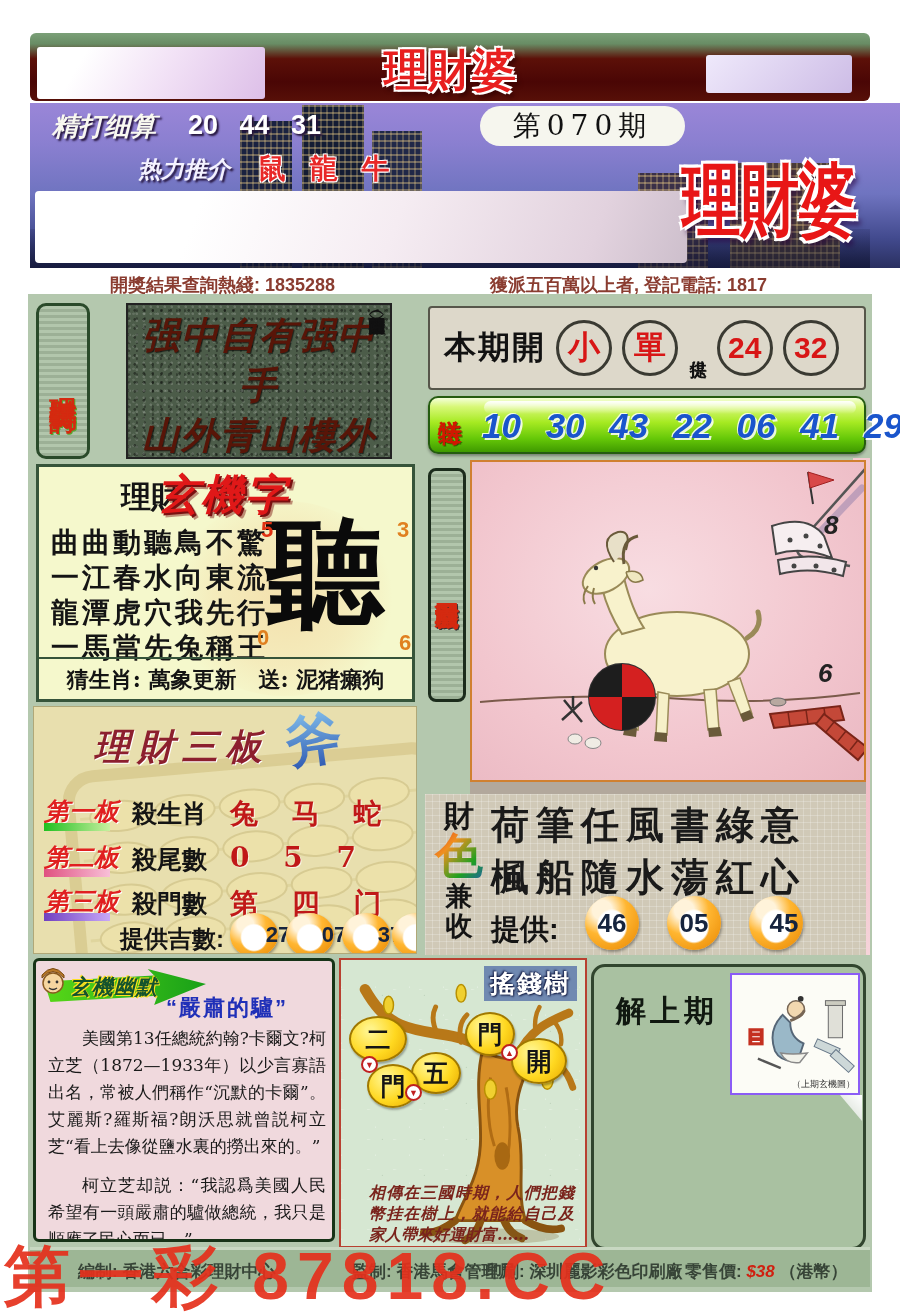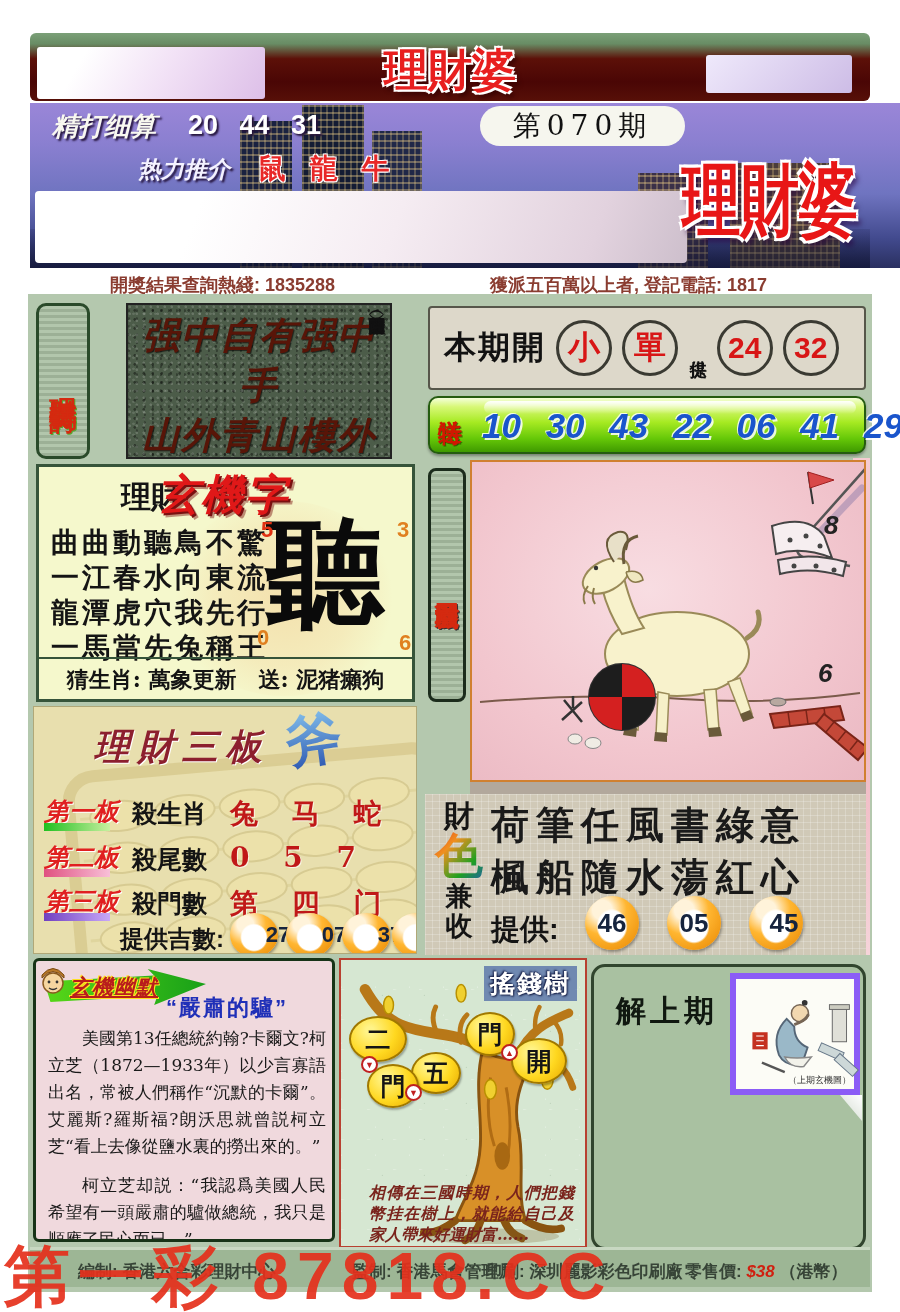--- a/index.html
+++ b/index.html
@@ -158,22 +158,22 @@
   .board-val { font-size:28px; font-weight:bold; color:#c01818; word-spacing:24px; white-space:nowrap;
     text-shadow:1px 1px 0 rgba(255,255,255,.65); font-family:"DejaVu Serif", serif; }
   .luckyE { font-size:24px; font-weight:bold; color:#141414; }
 
   
   .pinkPanel { left:33px; top:958px; width:302px; height:284px; border:3px solid #173317; border-radius:6px;
     background:#f0d9dd; overflow:hidden; }
   .humor-arrow { left:8px; top:8px; width:162px; height:36px;
     background:linear-gradient(90deg,#58d818,#18a018);
     clip-path:polygon(0% 35%, 68% 18%, 64% 0%, 100% 42%, 68% 100%, 70% 74%, 4% 92%); }
-  .humor-badge { left:34px; top:12px; font-size:21px; font-weight:bold; font-style:italic; color:#b91c1c;
-    text-shadow:1px 1px 0 #ffe020,-1px -1px 0 #ffe020; letter-spacing:1px;text-decoration:underline; }
+  .humor-badge { left:34px; top:12px; font-size:21px; font-weight:bold; font-style:italic; color:#14532d;
+    text-shadow:1px 1px 0 #ffe020,-1px -1px 0 #ffe020; letter-spacing:1px; }
   .humor-title { left:130px; top:32px; font-size:22px; font-weight:bold; color:#2030b8; letter-spacing:2px; }
   .humor-body { left:12px; top:64px; width:278px; font-size:17px; line-height:27px; color:#1a1a1a;
     font-family:"DejaVu Serif", serif; text-align:justify; }
   .humor-body p { text-indent:2em; }
   .humor-body p + p { margin-top:12px; }
 
   .treePanel { left:339px; top:958px; width:248px; height:290px; border:2px solid #b84030;
     background-color:#d6e7d2;
     background-image:linear-gradient(60deg, rgba(255,255,255,.3) 1px, transparent 1.5px),
       linear-gradient(-45deg, rgba(120,150,120,.22) 1px, transparent 1.5px),
@@ -187,21 +187,21 @@
     background:radial-gradient(circle at 35% 30%, #fff388 8%, #ffd820 55%, #e8a800 100%);
     box-shadow:1px 2px 2px rgba(0,0,0,.3); font-family:"DejaVu Serif", serif; }
   .badge-dot { position:absolute; width:17px; height:17px; border-radius:50%; background:#fff;
     border:2px solid #c02020; color:#c02020; font-size:9px; display:flex; align-items:center; justify-content:center; }
   .tree-caption { left:28px; top:222px; width:205px; font-size:16px; font-weight:bold; font-style:italic;
     color:#7a241c; line-height:21px; font-family:"DejaVu Serif", serif; text-align:justify; }
 
   .rightPanel { left:591px; top:958px; width:275px; height:286px; border:3px solid #31452e; border-radius:14px;
     background:#a9c1a1;margin-top:6px; }
   .last-title { left:22px; top:24px; font-size:30px; font-weight:bold; color:#101810; letter-spacing:4px; }
-  .last-frame { left:136px; top:6px; width:130px; height:122px; background:#fcfcf6; border:6px solid #8b5cf6; }
+  .last-frame { left:136px; top:6px; width:130px; height:122px; background:#fcfcf6; border:2px solid #8b5cf6; }
   .frame-caption { right:3px; bottom:2px; font-size:9px; color:#333; }
   .curl { left:246px; top:128px; width:22px; height:26px; background:linear-gradient(225deg,#ffffff,#cfd8cc);
     clip-path:polygon(0 0,100% 0,100% 100%); }
 
   
   .footerBar { left:30px; top:1247px; width:840px; height:40px; background:#9db695; border-top:3px solid #c8d8c2;text-align:right; }
   .fTxt { top:10px; font-size:17px; font-weight:bold; color:#374437; }
   .price-red { color:#d02010; font-style:italic; }
   .watermark { left:4px; top:1232px; font-size:66px; font-weight:bold; color:#e5301c; letter-spacing:8px;
     white-space:nowrap; z-index:50; opacity:.92; font-family:"Liberation Sans", sans-serif; }

